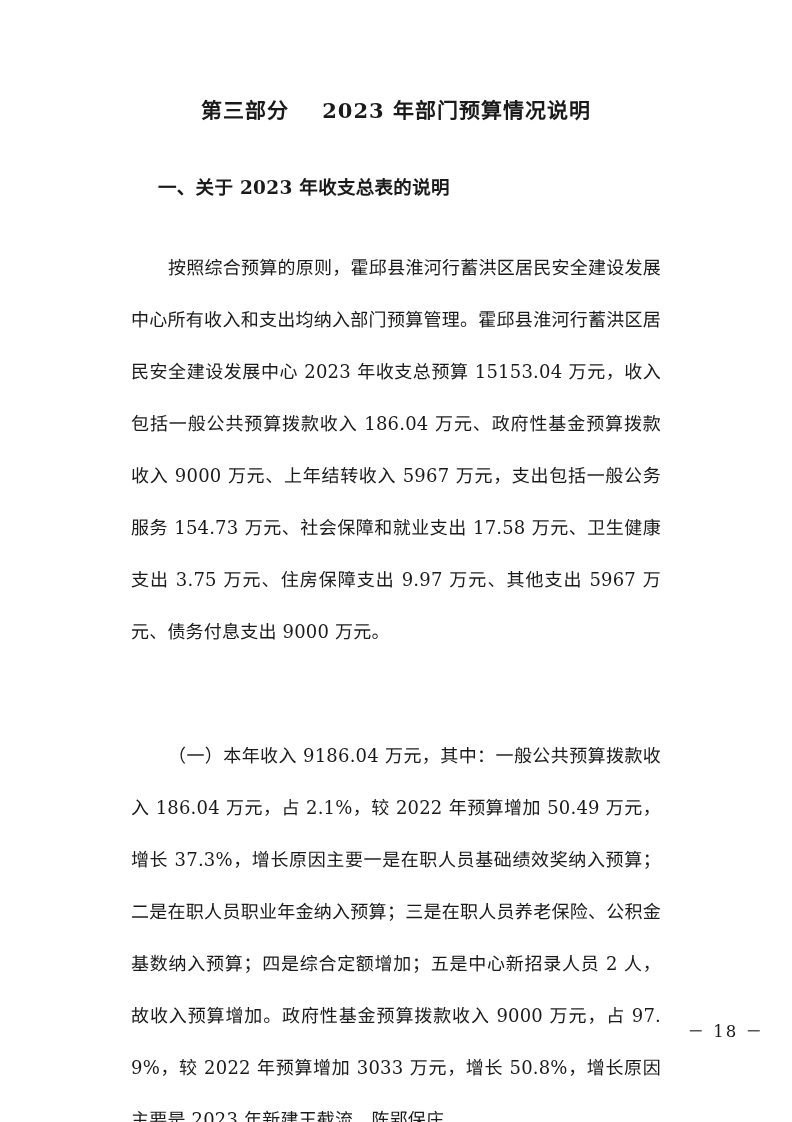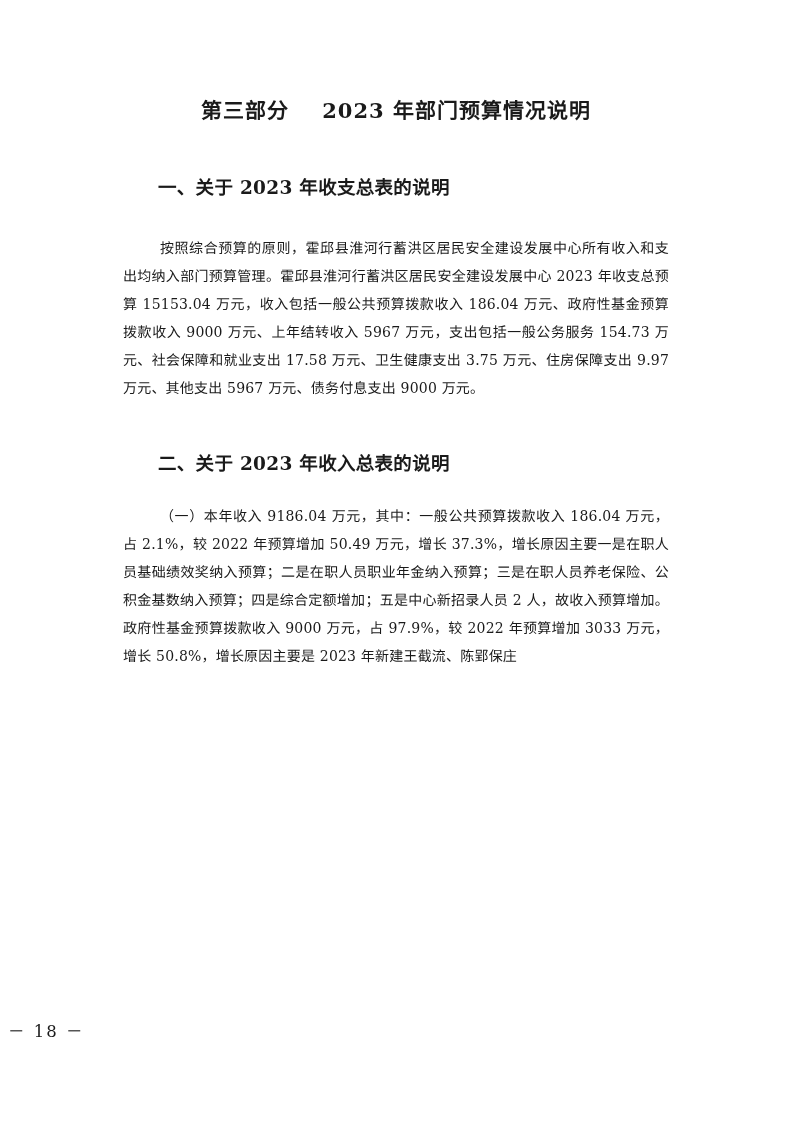--- a/index.html
+++ b/index.html
@@ -43,41 +43,41 @@
   .section-head {
     font-size: 18.5px;
     font-weight: bold;
     margin: 8px;
     padding: 0;
     text-indent: 37px;
     letter-spacing: 0.3px;
     line-height: 1.5;
   }
   p.body-text {
-    font-size: 14px;
-    line-height: 28px;
-    margin: 10px;
+    font-size: 18px;
+    line-height: 52px;
+    margin: 18px;
     padding: 0;
     text-align: justify;
     text-justify: inter-ideograph;
     text-indent: 37px;
     letter-spacing: 0.2px;
     word-break: break-all;
   }
   .sp-title-gap { height: 42px; }
   .sp-head-gap  { height: 14px; }
   .sp-para-gap  { height: 30px; }
   .sp-small-gap { height: 6px; }
 
   .page-number {
     position: absolute;
-    left: 8px;
+    left: 16px;
     top: 1018px;
     width: 748px;
-    text-align: left;
+    text-align: right;
     font-size: 16.5px;
     font-family: "DejaVu Serif", "Liberation Serif", serif;
     letter-spacing: 2px;
     color: #1a1a1a;
   }
 </style>
 </head>
 <body>
 
 <div class="page">
@@ -88,21 +88,20 @@
     <div class="sp-title-gap"></div>
 
     <h2 class="section-head">一、关于 2023 年收支总表的说明</h2>
 
     <div class="sp-head-gap"></div>
 
     <p class="body-text">按照综合预算的原则，霍邱县淮河行蓄洪区居民安全建设发展中心所有收入和支出均纳入部门预算管理。霍邱县淮河行蓄洪区居民安全建设发展中心 2023 年收支总预算 15153.04 万元，收入包括一般公共预算拨款收入 186.04 万元、政府性基金预算拨款收入 9000 万元、上年结转收入 5967 万元，支出包括一般公务服务 154.73 万元、社会保障和就业支出 17.58 万元、卫生健康支出 3.75 万元、住房保障支出 9.97 万元、其他支出 5967 万元、债务付息支出 9000 万元。</p>
 
     <div class="sp-para-gap"></div>
 
-    <h2 class="section-head">二、关于 2023 年收入总表的说明</h2>
 
     <div class="sp-small-gap"></div>
 
 
     <p class="body-text">（一）本年收入 9186.04 万元，其中：一般公共预算拨款收入 186.04 万元，占 2.1%，较 2022 年预算增加 50.49 万元，增长 37.3%，增长原因主要一是在职人员基础绩效奖纳入预算；二是在职人员职业年金纳入预算；三是在职人员养老保险、公积金基数纳入预算；四是综合定额增加；五是中心新招录人员 2 人，故收入预算增加。政府性基金预算拨款收入 9000 万元，占 97.9%，较 2022 年预算增加 3033 万元，增长 50.8%，增长原因主要是 2023 年新建王截流、陈郢保庄</p>
 
   </div>
 
   <div class="page-number">－ 18 －</div>
 </div>

